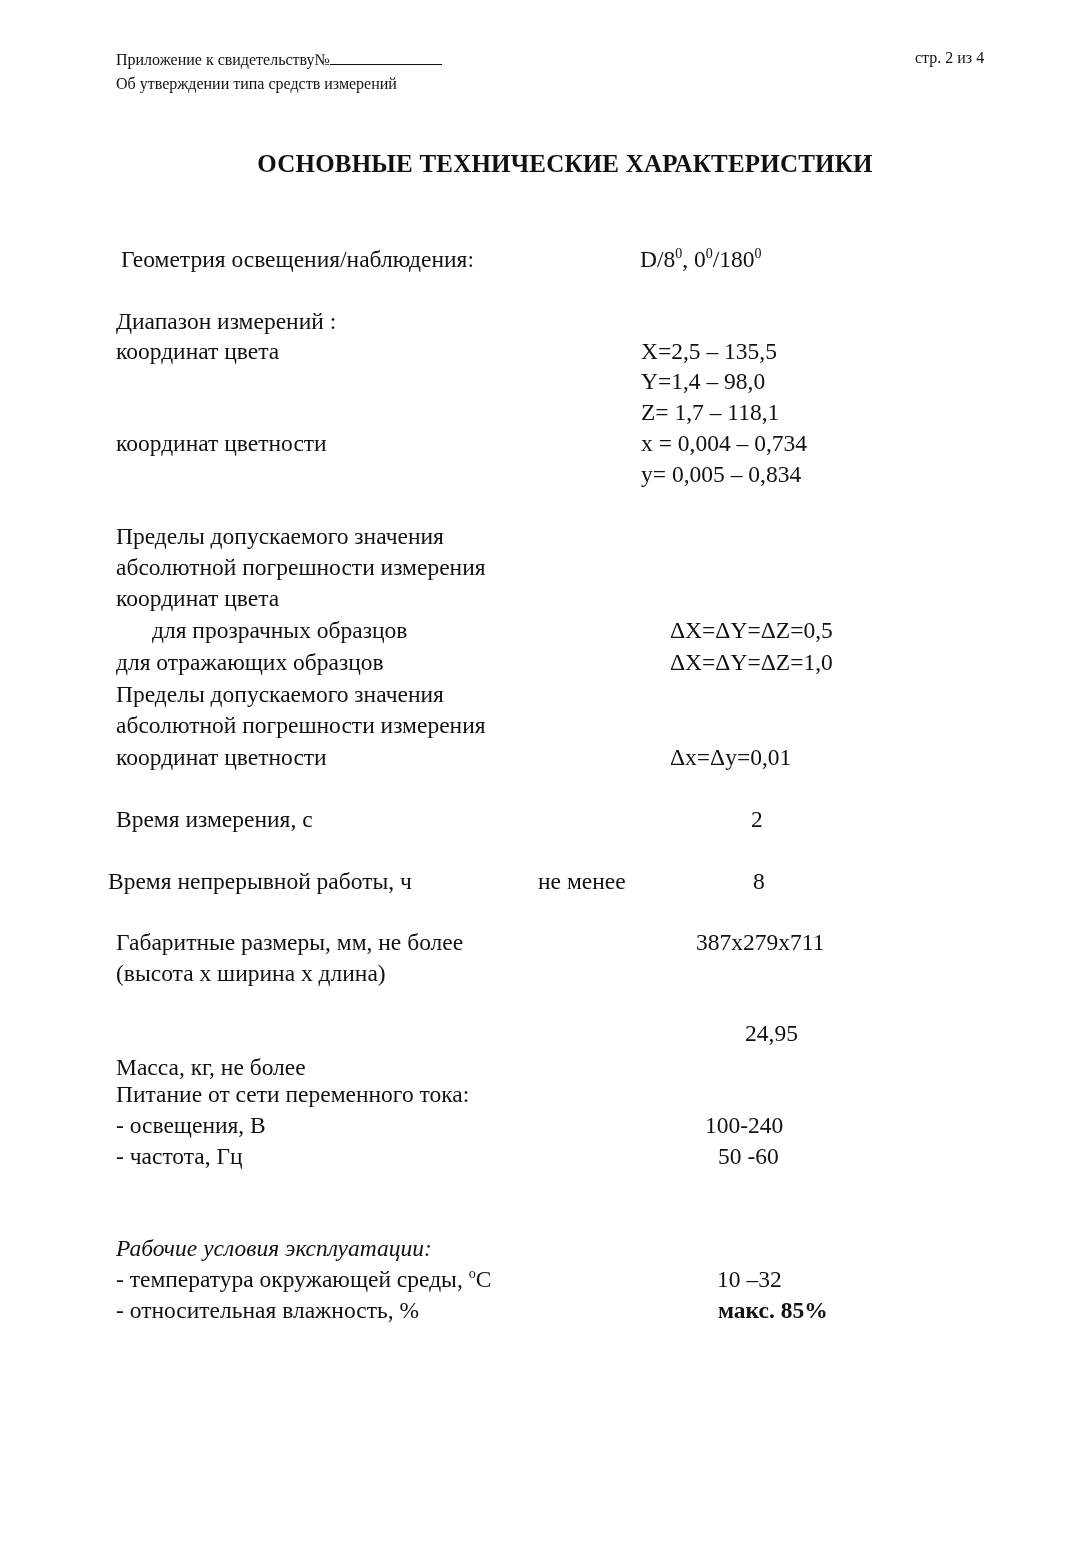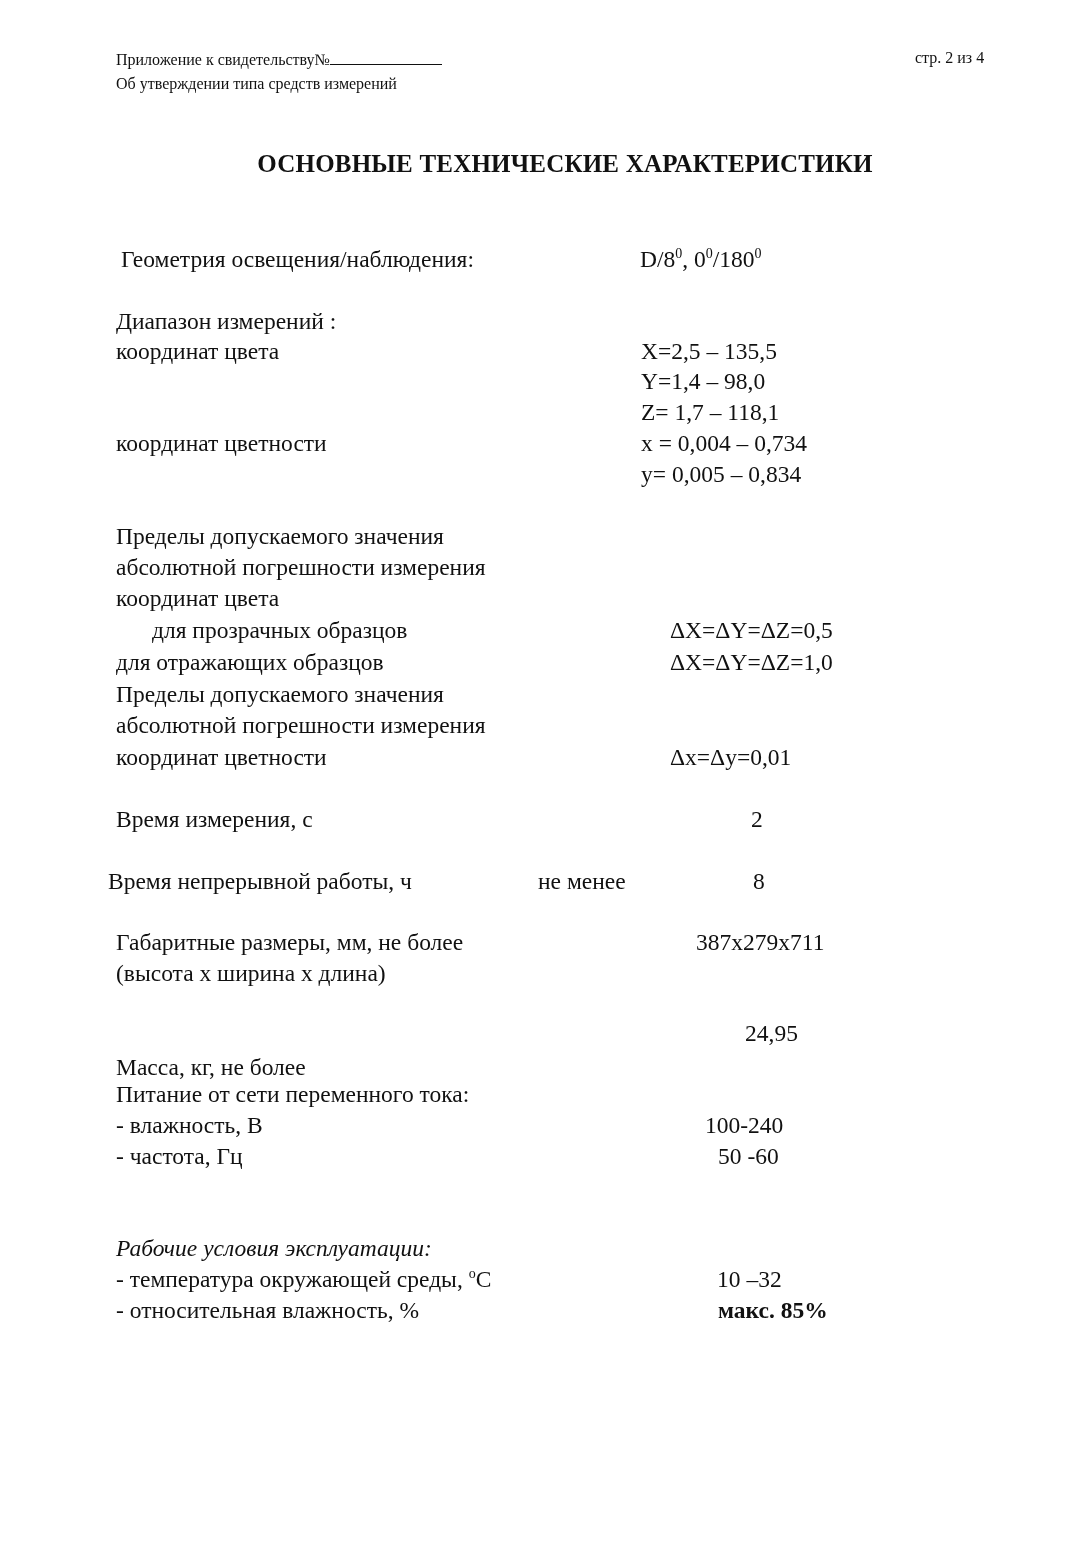--- a/index.html
+++ b/index.html
@@ -77,21 +77,21 @@
 <div class="abs txt" style="left:753px; top:866px;">8</div>
 
 <div class="abs txt" style="left:116px; top:927px;">Габаритные размеры, мм, не более</div>
 <div class="abs txt" style="left:116px; top:958px;">(высота х ширина х длина)</div>
 <div class="abs txt" style="left:696px; top:927px;">387x279x711</div>
 
 <div class="abs txt" style="left:116px; top:1052px;">Масса,  кг, не более</div>
 <div class="abs txt" style="left:745px; top:1018px;">24,95</div>
 
 <div class="abs txt" style="left:116px; top:1079px;">Питание от сети переменного тока:</div>
-<div class="abs txt" style="left:116px; top:1110px;">- влажность, В</div>
+<div class="abs txt" style="left:116px; top:1110px;">- освещения, В</div>
 <div class="abs txt" style="left:705px; top:1110px;">100-240</div>
 <div class="abs txt" style="left:116px; top:1141px;">- частота, Гц</div>
 <div class="abs txt" style="left:718px; top:1141px;">50 -60</div>
 
 <div class="abs txt" style="left:116px; top:1233px;font-style:italic;">Рабочие условия эксплуатации:</div>
 <div class="abs txt" style="left:116px; top:1264px;">
   <span>- температура окружающей среды, </span><sup>o</sup><span>С</span>
 </div>
 <div class="abs txt" style="left:717px; top:1264px;">10 –32</div>
 <div class="abs txt" style="left:116px; top:1295px;">- относительная влажность, %</div>

